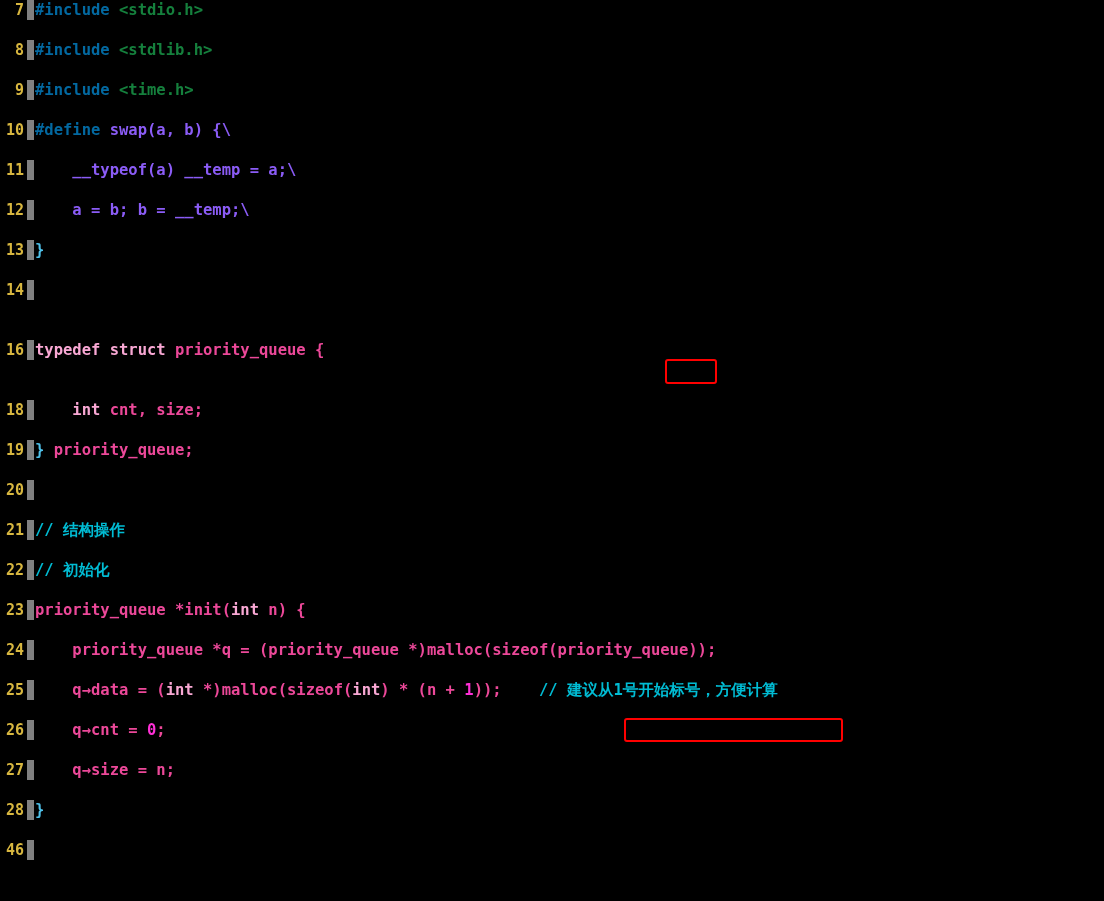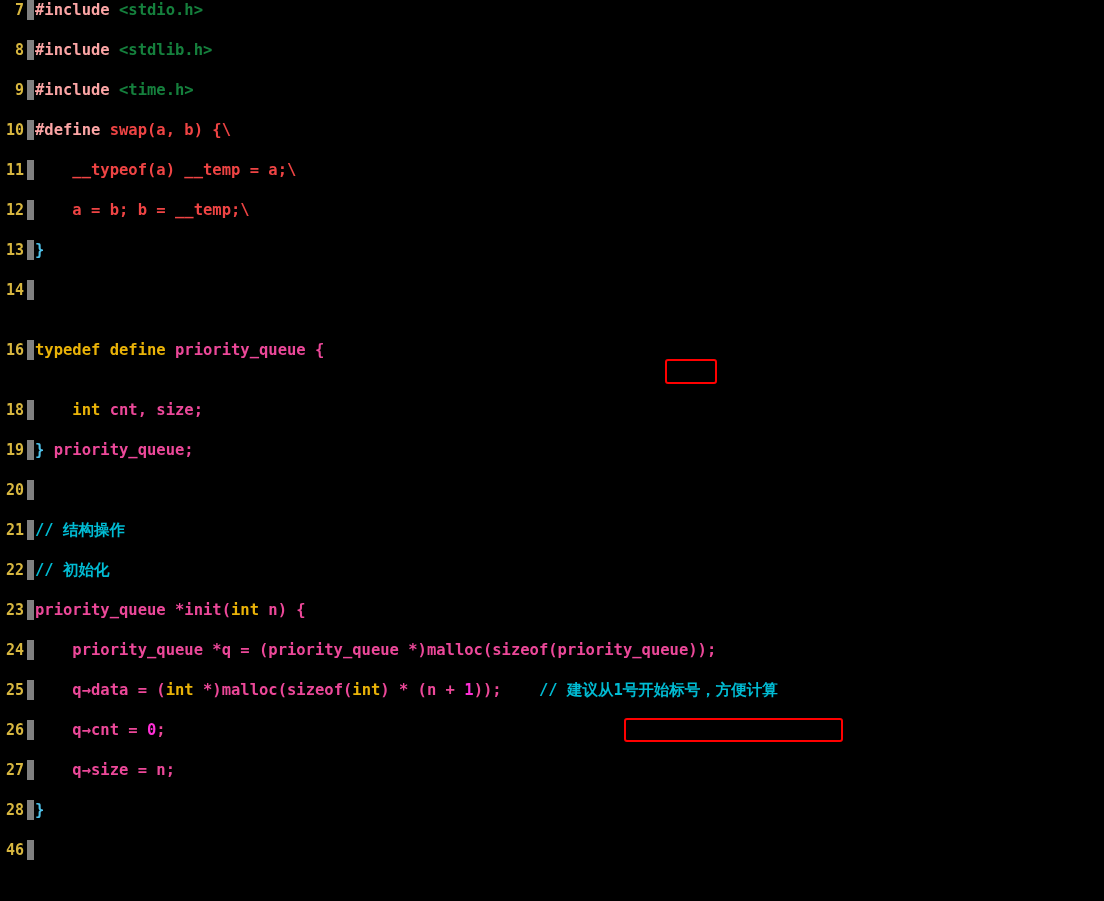--- a/index.html
+++ b/index.html
@@ -62,28 +62,28 @@
     left: 35px;
     top: 0;
     white-space: pre;
     color: #ffffff;
     font-size: 15.5px;
     font-family: "DejaVu Sans Mono", monospace;
     font-weight: bold;
   }
 
   
-  .c-pre   { color: #fca5a5; }            
+  .c-pre   { color: #0369a1; }            
   .c-hdr   { color: #15803d; }            
   .c-plain { color: #ec4899; }
   .c-cmt   { color: #00bcd4; }            
-  .c-type  { color: #eab308; }            
+  .c-type  { color: #f9a8d4; }            
   .c-num   { color: #ff2fd6; }            
   .c-brace { color: #4fc1e9; }
-  .c-blue  { color: #ef4444; }
+  .c-blue  { color: #8b5cf6; }
 
   
   .redbox {
     position: absolute;
     border: 2px solid #ff0000;
     border-radius: 3px;
     box-sizing: border-box;
     pointer-events: none;
   }
 </style>
@@ -138,21 +138,21 @@
     <div class="line" style="top:140px">
       <span class="lnum">14</span>
       <span class="gutterbar"></span>
       <span class="ltext"></span>
     </div>
 
 
     <div class="line" style="top:180px">
       <span class="lnum">16</span>
       <span class="gutterbar"></span>
-      <span class="ltext"><span class="c-type">typedef</span> <span class="c-type">define</span> <span class="c-plain">priority_queue {</span></span>
+      <span class="ltext"><span class="c-type">typedef</span> <span class="c-type">struct</span> <span class="c-plain">priority_queue {</span></span>
     </div>
 
 
     <div class="line" style="top:220px">
       <span class="lnum">18</span>
       <span class="gutterbar"></span>
       <span class="ltext">    <span class="c-type">int</span> <span class="c-plain">cnt, size;</span></span>
     </div>
 
     <div class="line" style="top:240px">

